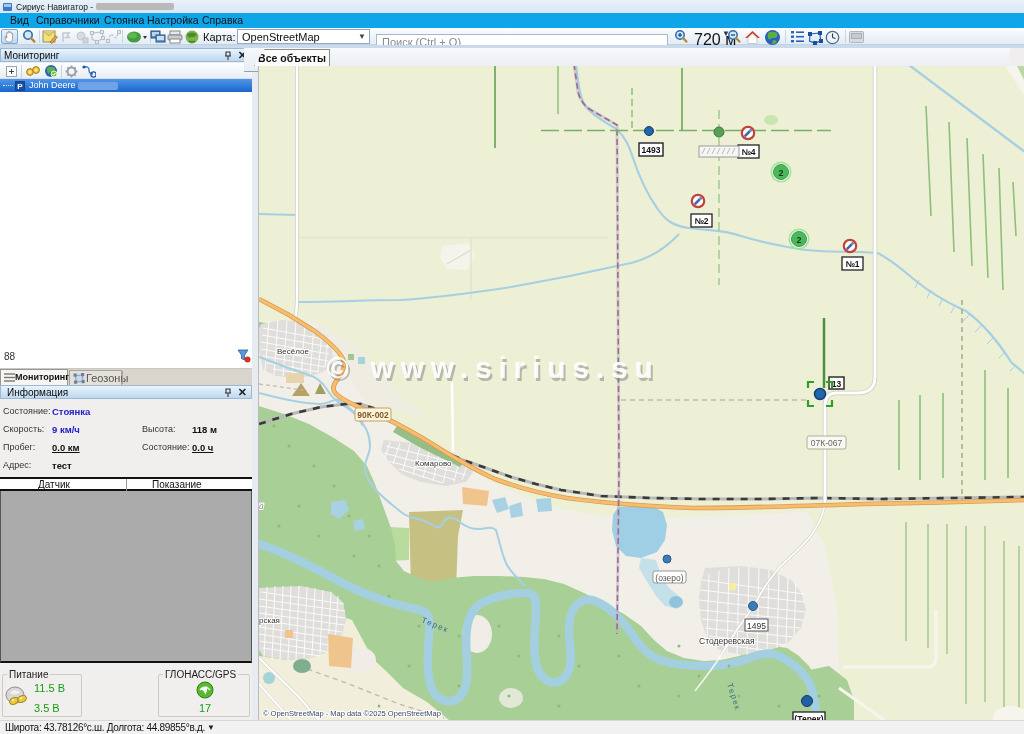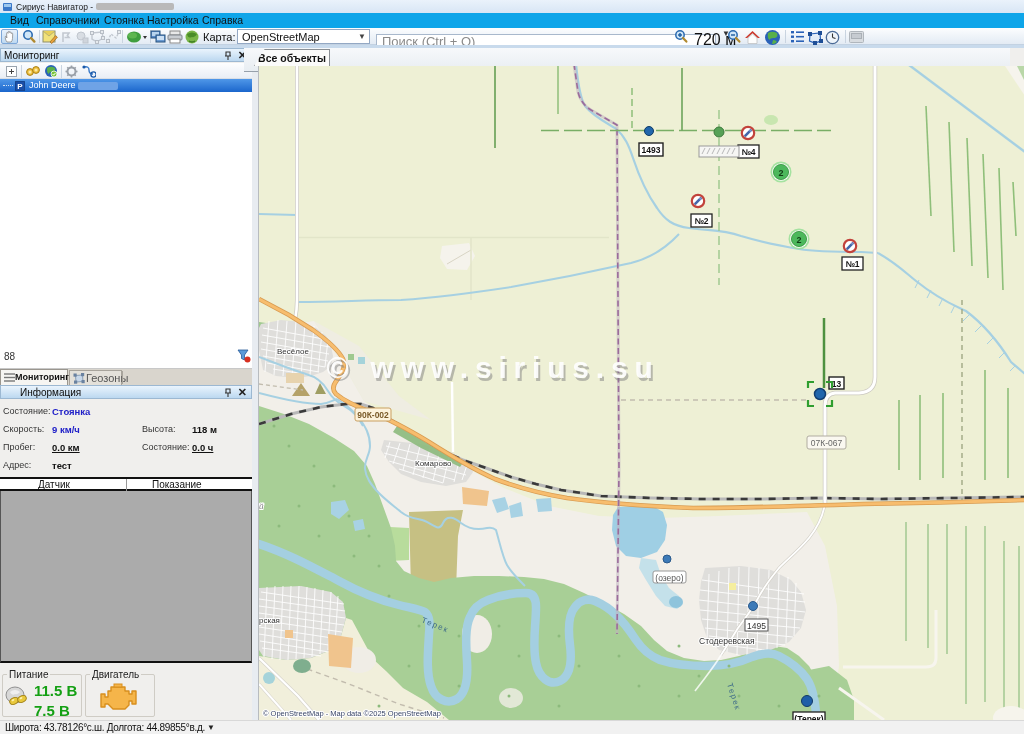--- a/index.html
+++ b/index.html
@@ -25,21 +25,21 @@
 .tab1{position:absolute;left:0;top:0;width:68px;height:16px;background:#f6f5f2;border:1px solid #9a968e;border-bottom:none;font-size:9px;font-weight:bold;color:#111;line-height:15px}
 .tab2{position:absolute;left:69px;top:1px;width:53px;height:15px;background:#e4e1da;border:1px solid #a8a49c;border-bottom:none;font-size:11px;color:#555;line-height:14px}
 #inforows{left:0;top:400px;width:252px;height:77px;background:#f0efed;font-size:9.5px;color:#222}
 .lbl{position:absolute;color:#333;font-size:9px}
 .val{position:absolute;font-weight:bold}
 #tblhdr{left:0;top:477px;width:252px;height:14px;background:#fff;border-top:2px solid #111;border-bottom:2px solid #111;font-size:10px;color:#111}
 #graybody{left:0;top:491px;width:252px;height:172px;background:#ababab;border-bottom:2px solid #111;border-left:1px solid #555;border-right:1px solid #555}
 #groups{left:0;top:663px;width:252px;height:57px;background:#f0efed}
 .gbox{position:absolute;top:11px;height:43px;border:1px solid #cfccc5;border-radius:2px}
 .glabel{position:absolute;top:-6px;left:4px;background:#f0efed;padding:0 2px;font-size:10px;color:#222}
-.gval{position:absolute;font-size:15px;font-weight:bold;color:#14a014}
+.gval{position:absolute;font-size:11px;font-weight:normal;color:#14a014}
 #statusbar{left:0;top:720px;width:1024px;height:14px;background:#f1f1f1;border-top:1px solid #d8d8d8;font-size:10px;color:#111}
 #tabstrip{left:244px;top:48px;width:766px;height:24px;background:linear-gradient(#f7f9fb,#e8edf2);border-bottom:1px solid #96a0ab}
 #maptab{position:absolute;left:10px;top:1px;width:76px;height:17px;background:#fbfbfa;border:1px solid #8a8f94;border-bottom:none;clip-path:polygon(14% 0,100% 0,100% 100%,0 100%);font-size:10.5px;font-weight:bold;color:#111;text-align:center;line-height:16px}
 #mapwrap{left:258px;top:66px;width:766px;height:654px;border-left:1px solid #b8bcc0}
 .rfill{position:absolute;background:#b9b9b9;border-radius:2px;filter:blur(.4px)}
 </style></head>
 <body>
 <div class="abs" id="titlebar">
   <svg class="abs" style="left:3px;top:2px" width="10" height="10">
       <rect x="0" y="1" width="9" height="8" rx="1" fill="#3a78c8"></rect>
@@ -107,21 +107,21 @@
       <rect x="1" y="5" width="14" height="5" rx="1" fill="#c9cdd2" stroke="#7e848b"></rect>
       <rect x="3" y="9" width="10" height="4" fill="#fff" stroke="#888"></rect>
     </svg>
   <svg class="abs" style="left:184px;top:1px" width="16" height="16" viewBox="0 0 16 16">
       <circle cx="8" cy="8" r="6.5" fill="#7ab648"></circle>
       <path d="M3 5 Q8 2 13 5 Q11 9 8 8 Q4 10 3 5" fill="#4a8c28"></path>
       <path d="M5 12 Q8 14 11 12" stroke="#3a7a1e" stroke-width="1.4" fill="none"></path>
     </svg>
   <span class="abs" style="left:203px;top:3px;font-size:11px;color:#111">Карта:</span>
   <div class="abs" style="left:237px;top:1px;width:133px;height:15px;background:#fff;border:1px solid #93a8c4;font-size:11px;color:#111;line-height:14px"><span style="padding-left:4px">OpenStreetMap</span><span style="position:absolute;right:3px;top:0px;font-size:8px;color:#444">▼</span></div>
-  <div class="abs" style="left:376px;top:6px;width:340px;height:15px;background:#fff;border:1px solid #a8b8cc;font-size:13px;color:#8a8a8a;line-height:14px"><span style="padding-left:5px">Поиск (Ctrl + Q)</span></div>
+  <div class="abs" style="left:376px;top:6px;width:292px;height:15px;background:#fff;border:1px solid #a8b8cc;font-size:11px;color:#8a8a8a;line-height:14px"><span style="padding-left:5px">Поиск (Ctrl + Q)</span></div>
   <svg class="abs" style="left:673px;top:1px" width="16" height="16" viewBox="0 0 16 16">
       <circle cx="7" cy="6" r="4.2" fill="#cfe6f8" stroke="#2a6ab0" stroke-width="1.5"></circle>
       <line x1="5" y1="6" x2="9" y2="6" stroke="#1a5a9c" stroke-width="1.4"></line>
       <line x1="7" y1="4" x2="7" y2="8" stroke="#1a5a9c" stroke-width="1.4"></line>
       <line x1="10" y1="9" x2="13.4" y2="12.6" stroke="#b08a30" stroke-width="2.2" stroke-linecap="round"></line>
     </svg>
   <span class="abs" style="left:694px;top:3px;font-size:16px;color:#111">720 м</span>
   <span class="abs" style="left:722px;top:1px;font-size:8px;color:#333">▼</span>
   <svg class="abs" style="left:726px;top:1px" width="16" height="16" viewBox="0 0 16 16">
       <circle cx="7" cy="6" r="4.2" fill="#cfe6f8" stroke="#2a6ab0" stroke-width="1.5"></circle>
@@ -247,21 +247,21 @@
         <path d="M2.5 2.5 L9.5 2 L10 8.5 L3 9 Z" fill="#c8d8ea" stroke="#8aa0b8"></path>
         <g fill="#6a82a0">
           <rect x="0.5" y="0.5" width="3.2" height="3.2"></rect>
           <rect x="8" y="0" width="3.2" height="3.2"></rect>
           <rect x="8.5" y="7" width="3.2" height="3.2"></rect>
           <rect x="1" y="7.5" width="3.2" height="3.2"></rect>
         </g>
       </svg><span style="padding-left:16px">Геозоны</span></div>
   <div style="position:absolute;left:122px;top:2px;width:1px;height:13px;background:#a8a49c"></div>
 </div>
-<div class="abs hdr" id="infohdr"><span style="padding-left:19px">Информация</span>
+<div class="abs hdr" id="infohdr"><span style="padding-left:6px">Информация</span>
   <svg class="pin" viewBox="0 0 8 10">
       <path d="M2 1 h4 v4 h-4 z M1 5 h6 M4 5 v4" stroke="#333" stroke-width="1.1" fill="none"></path>
     </svg>
   <span class="xx">✕</span>
 </div>
 <div class="abs" id="inforows">
   <span class="lbl" style="left:3px;top:6px">Состояние:</span>
     <span class="val" style="left:52px;top:6px;color:#2121c8">Стоянка</span>
   <span class="lbl" style="left:3px;top:24px">Скорость:</span>
     <span class="val" style="left:52px;top:24px;color:#2121c8">9 км/ч</span>
@@ -285,28 +285,31 @@
     <div class="glabel">Питание</div>
     <svg style="position:absolute;left:1px;top:9px" width="26" height="26" viewBox="0 0 26 26">
         <ellipse cx="11" cy="11" rx="9" ry="8" fill="#d8d8d8" stroke="#909090"></ellipse>
         <path d="M6 8 Q11 4 16 8 Q13 11 11 10 Q8 12 6 8" fill="#efefef"></path>
         <ellipse cx="10" cy="17" rx="4.5" ry="3.2" fill="#e8c83c" stroke="#a08018" transform="rotate(-25 10 17)"></ellipse>
         <ellipse cx="18" cy="15" rx="4.5" ry="3.2" fill="#e8c83c" stroke="#a08018" transform="rotate(-25 18 15)"></ellipse>
         <ellipse cx="9" cy="16.2" rx="1.5" ry="1" fill="#fdf0b0" transform="rotate(-25 9 16.2)"></ellipse>
         <ellipse cx="17" cy="14.2" rx="1.5" ry="1" fill="#fdf0b0" transform="rotate(-25 17 14.2)"></ellipse>
       </svg>
     <span class="gval" style="left:31px;top:7px">11.5 В</span>
-    <span class="gval" style="left:31px;top:27px">7.5 В</span>
+    <span class="gval" style="left:31px;top:27px">3.5 В</span>
   </div>
-  <div class="gbox" style="left:85px;width:70px">
-    <div class="glabel">Двигатель</div>
-    <svg style="position:absolute;left:13px;top:8px" width="40" height="30" viewBox="0 0 40 30">
-        <path d="M12 4 h14 v4 h4 v3 h3 v-3 h4 v13 h-4 v-3 h-3 v4 l-4 4 H14 l-5-5 H6 v3 H2 V11 h4 v3 h3 V8 h3 z" fill="#f5b54a" stroke="#d88f1e" stroke-width="1.4" stroke-linejoin="round"></path>
-        <rect x="15" y="1" width="8" height="3" fill="#f5b54a" stroke="#d88f1e"></rect>
+  <div class="gbox" style="left:158px;width:92px">
+    <div class="glabel">ГЛОНАСС/GPS</div>
+    <svg style="position:absolute;left:37px;top:6px" width="18" height="18" viewBox="0 0 18 18">
+        <circle cx="9" cy="9" r="8" fill="#58b832"></circle>
+        <circle cx="9" cy="9" r="8" fill="none" stroke="#2e8014" stroke-width="1"></circle>
+        <path d="M4 9 Q9 3 14 9" fill="none" stroke="#d8f4c8" stroke-width="1.6"></path>
+        <path d="M6 6 l5 5 M11 6 l-1.6 6.5 -1.6-3 -3.2-1.4 z" fill="#fff" stroke="#fff" stroke-width="1"></path>
       </svg>
+    <span class="gval" style="left:40px;top:27px">17</span>
   </div>
 </div>
 <div class="abs" id="statusbar">
   <span style="position:absolute;left:5px;top:1px;letter-spacing:-0.3px">Широта: 43.78126°с.ш.  Долгота: 44.89855°в.д.</span>
   <span style="position:absolute;left:207px;top:2px;font-size:8px;color:#222">▼</span>
 </div>
 <div class="abs" id="tabstrip">
     <div id="maptab">Все объекты</div>
   </div>
 <div class="abs" id="mapwrap">

